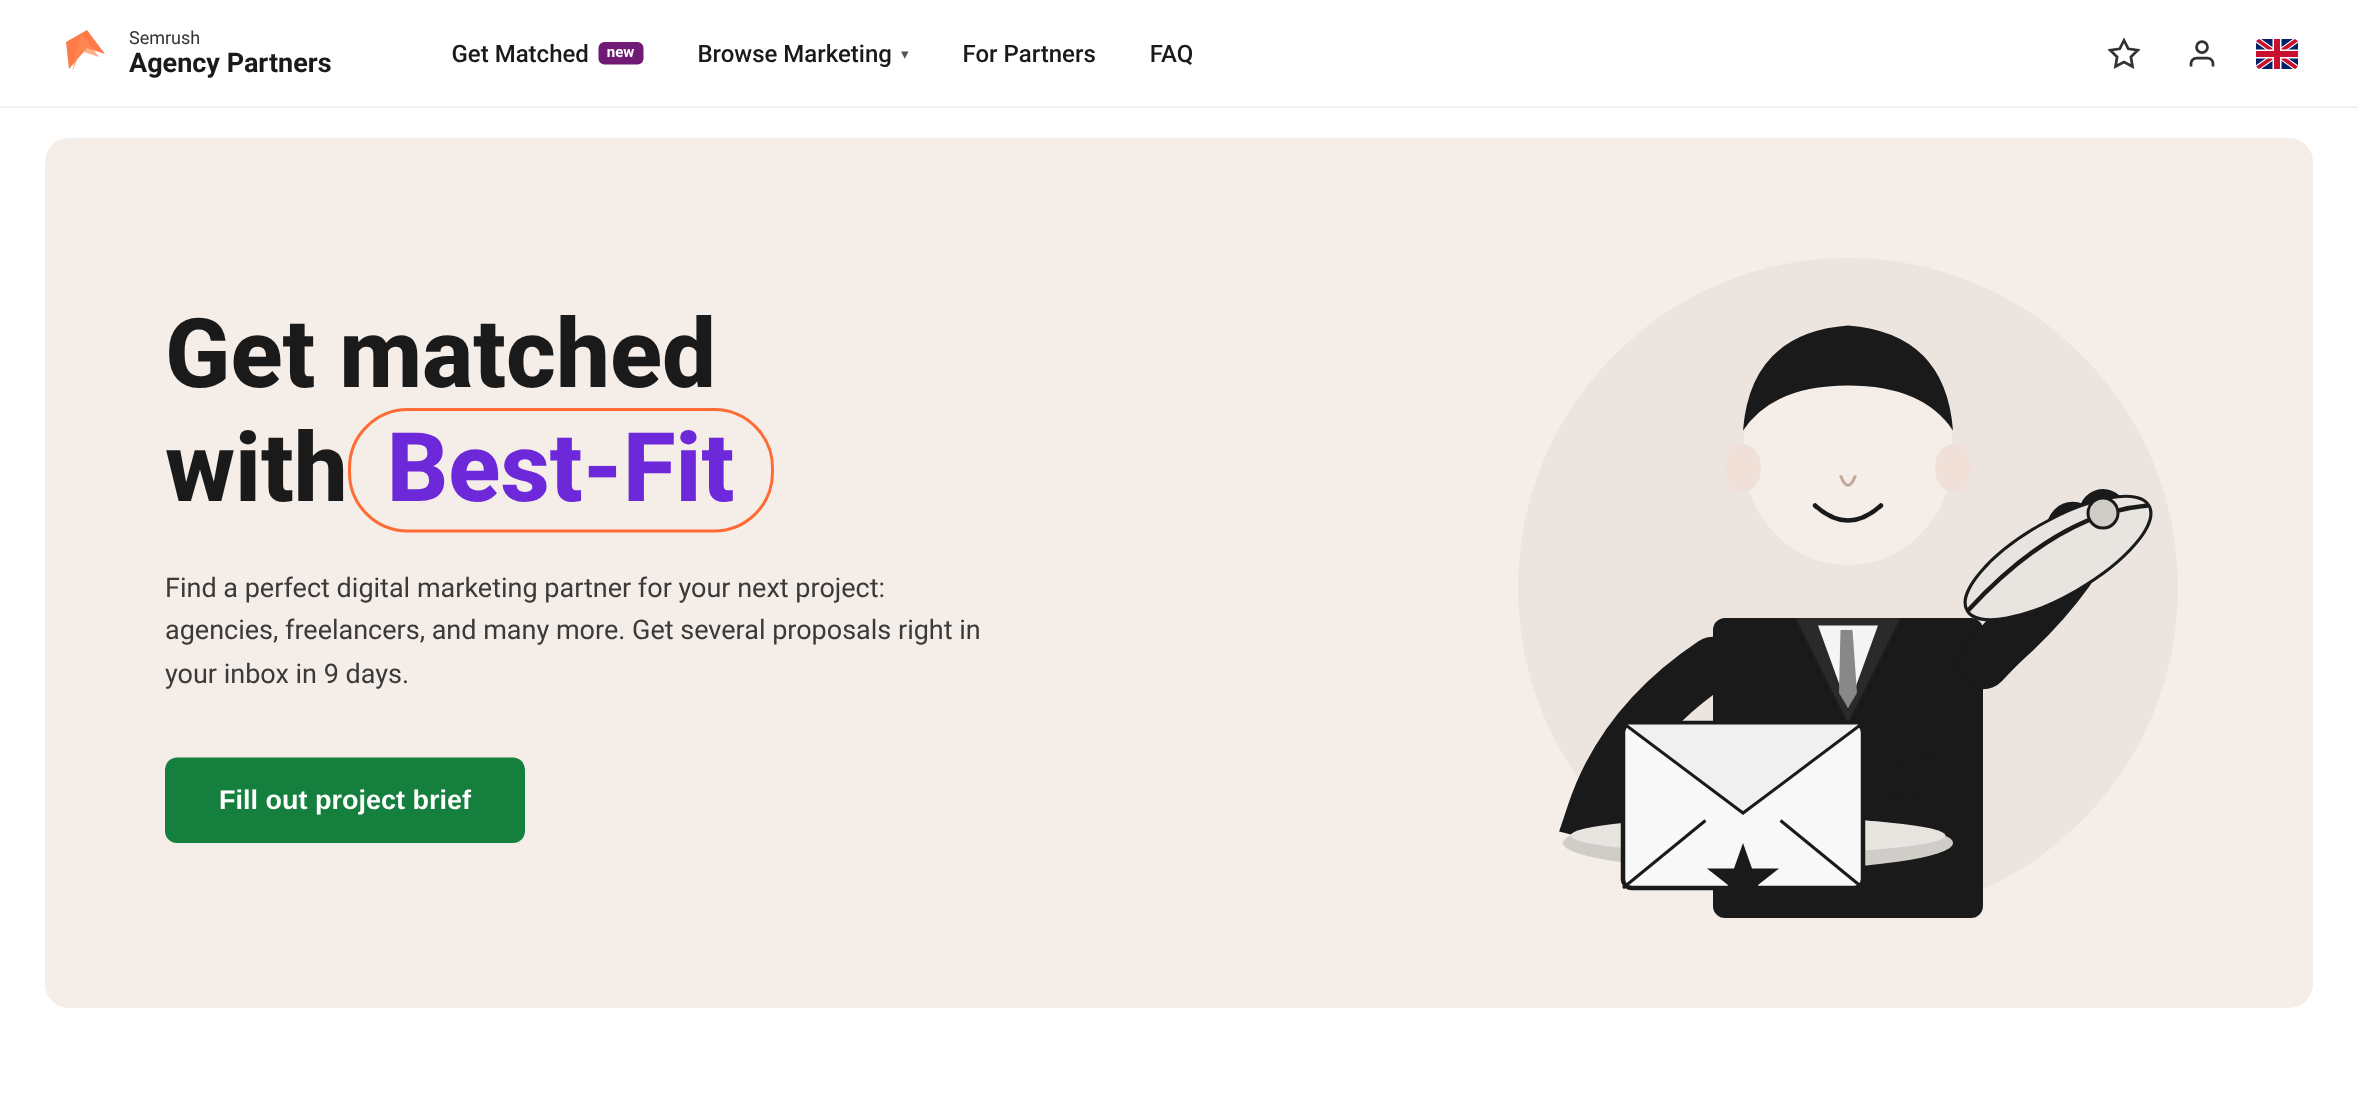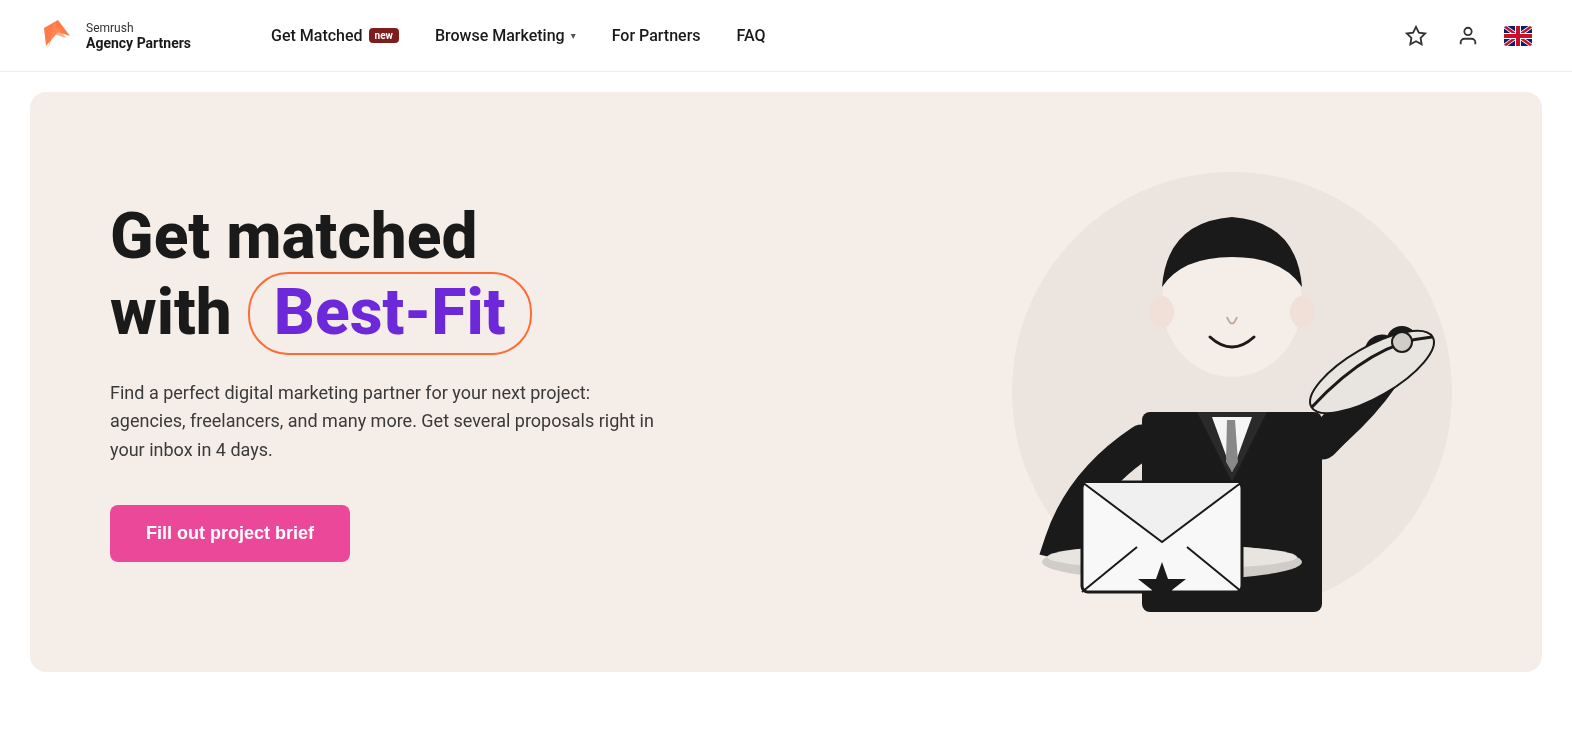--- a/index.html
+++ b/index.html
@@ -19,40 +19,40 @@
       align-items: center;
       gap: 10px;
       margin-right: 40px;
     }
     .logo-icon {
       width: 36px;
       height: 36px;
     }
     .logo-text { display: flex; flex-direction: column; }
     .logo-semrush { font-size: 12px; color: #333; }
-    .logo-agency { font-size: 14px; font-weight: 700; color: #1a1a1a; }
+    .logo-agency { font-size: 18px; font-weight: 700; color: #1a1a1a; }
 
     .nav-links {
       display: flex;
       align-items: center;
       gap: 36px;
       flex: 1;
     }
     .nav-link {
       font-size: 16px;
       color: #1a1a1a;
       text-decoration: none;
       cursor: pointer;
       display: flex;
       align-items: center;
       gap: 6px;
       font-weight: 500;
     }
     .nav-badge {
-      background: #7f1d1d;
+      background: #701a75;
       color: #fff;
       font-size: 10px;
       font-weight: 700;
       padding: 2px 6px;
       border-radius: 4px;
       text-transform: lowercase;
     }
     .nav-chevron {
       font-size: 10px;
       color: #555;
@@ -103,41 +103,40 @@
     .hero-title {
       font-size: 64px;
       font-weight: 800;
       color: #1a1a1a;
       line-height: 1.1;
       margin-bottom: 24px;
     }
     .hero-title-line2 {
       display: flex;
       align-items: center;
-      gap: 16px;
     }
     .best-fit-badge {
       display: inline-block;
       border: 2.5px solid #ff6b35;
       border-radius: 40px;
       padding: 4px 24px;
       color: #6d28d9;
       font-size: 64px;
       font-weight: 800;
       line-height: 1.1;
     }
     .hero-subtitle {
       font-size: 18px;
       color: #3a3a3a;
       line-height: 1.6;
       margin-bottom: 40px;
       max-width: 560px;
     }
     .hero-cta {
-      background: #ec4899;
+      background: #15803d;
       color: #fff;
       border: none;
       border-radius: 8px;
       padding: 18px 36px;
       font-size: 18px;
       font-weight: 600;
       cursor: pointer;
     }
 
     .hero-illustration {
@@ -217,21 +216,21 @@
 
 <section class="hero">
   <div class="hero-content">
     <div class="hero-title">
       <div>Get matched</div>
       <div class="hero-title-line2">
         <span>with</span>
         <span class="best-fit-badge">Best-Fit</span>
       </div>
     </div>
-    <p class="hero-subtitle">Find a perfect digital marketing partner for your next project: agencies, freelancers, and many more. Get several proposals right in your inbox in 4 days.</p>
+    <p class="hero-subtitle">Find a perfect digital marketing partner for your next project: agencies, freelancers, and many more. Get several proposals right in your inbox in 9 days.</p>
     <button class="hero-cta">Fill out project brief</button>
   </div>
 
   <div class="hero-illustration">
 
     <svg class="illustration-svg" viewBox="0 0 580 560">
 
       <ellipse cx="290" cy="290" rx="220" ry="220" fill="#e8e0da" opacity="0.7"></ellipse>
 
       <rect x="200" y="310" width="180" height="200" rx="8" fill="#1a1a1a"></rect>

